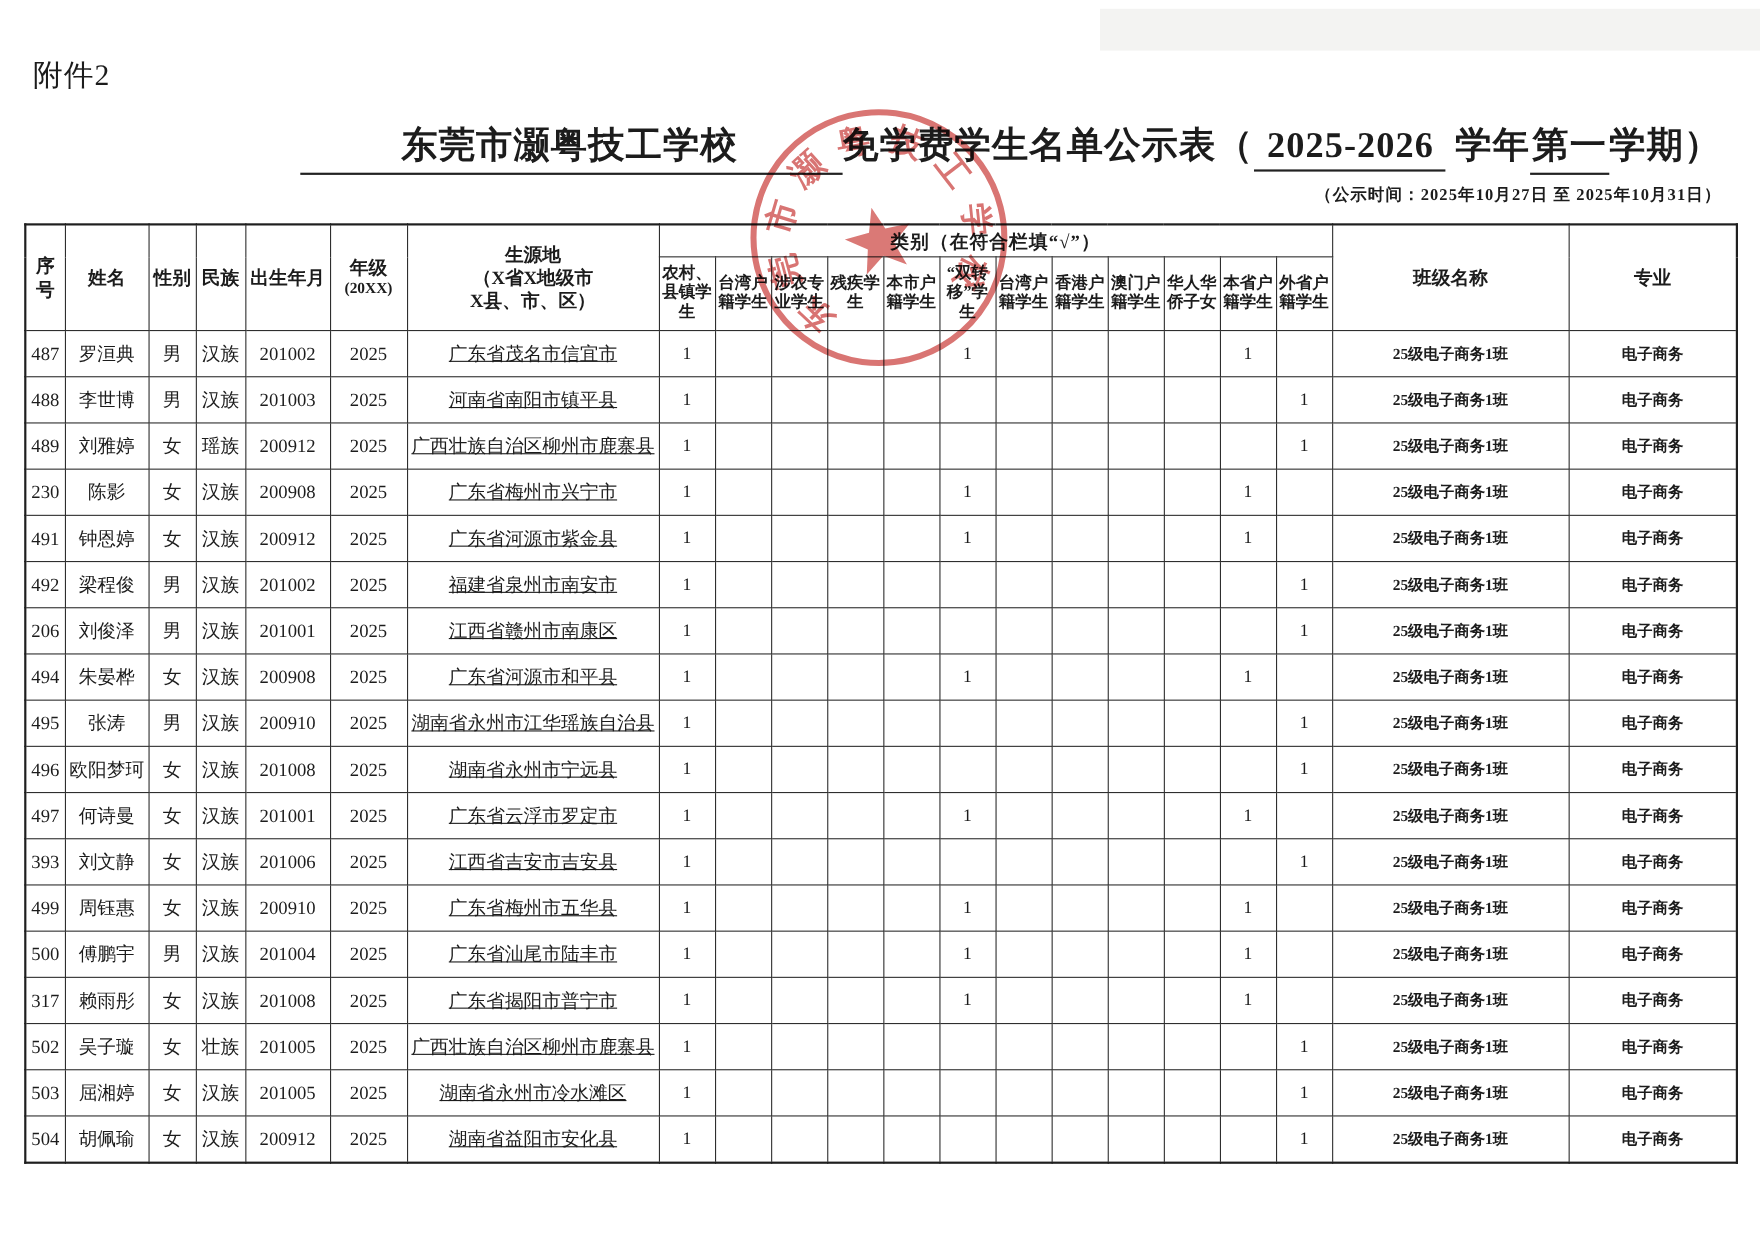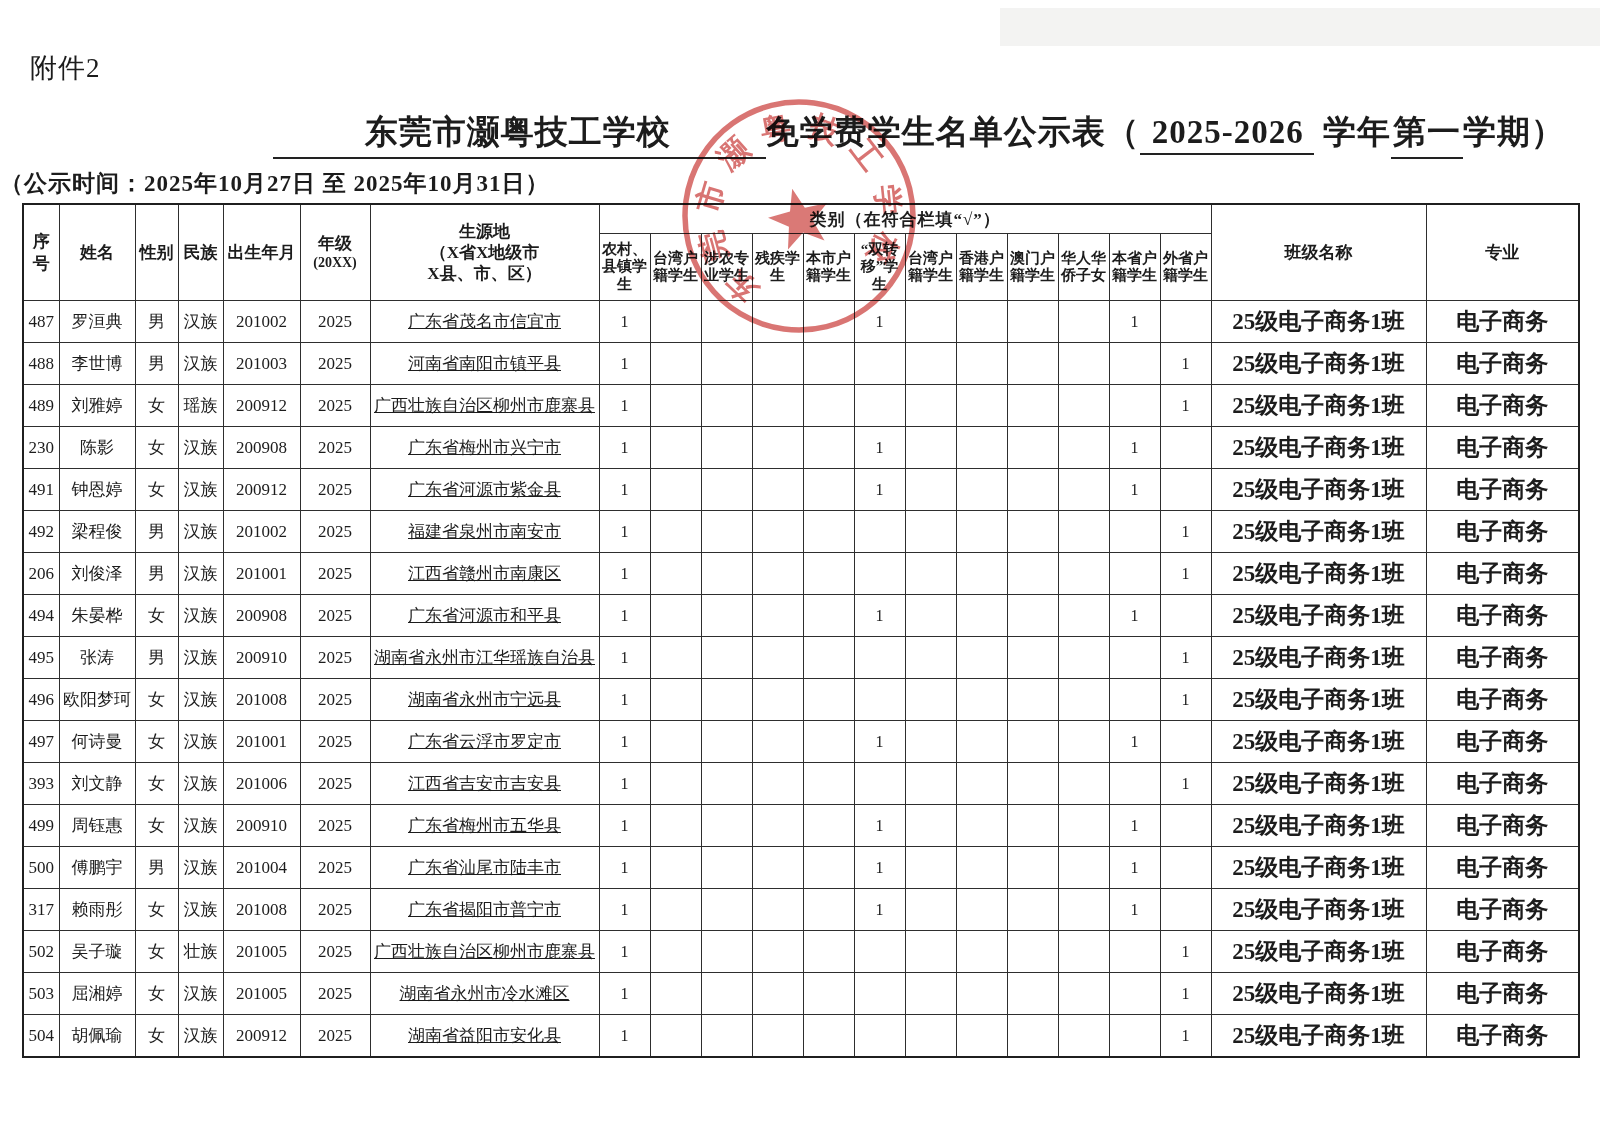--- a/index.html
+++ b/index.html
@@ -18,39 +18,39 @@
   }
   .title-line{
     position:absolute;top:110px;left:0;width:1565px;text-align:right;
     font-size:33px;font-weight:bold;white-space:nowrap;letter-spacing:1px;
   }
   .u{border-bottom:2.5px solid #222;}
   .school-blank{display:inline-block;padding:0 95px 2px 92px;}
   .year-blank{display:inline-block;padding:0 10px 2px 12px;}
   .sem-blank{display:inline-block;padding:0 2px 2px 2px;}
   .subtitle{
-    position:absolute;top:168px;left:0;width:1565px;text-align:left;
-    font-size:23px;font-weight:bold;letter-spacing:1px;
+    position:absolute;top:168px;left:0;width:1565px;text-align:right;
+    font-size:15px;font-weight:bold;letter-spacing:1px;
   }
   table.roster{
     position:absolute;top:203px;left:22px;border-collapse:collapse;table-layout:fixed;
     width:1556px;background:#fff;
   }
   table.roster th,table.roster td{
     border:1.6px solid #2e2e2e;padding:0 1px;text-align:center;vertical-align:middle;
     overflow:hidden;
   }
   table.roster{border:2.5px solid #1f1f1f;}
   th.band{height:28px;font-size:17px;font-weight:bold;letter-spacing:1px;}
   th.sub{height:66px;font-size:15px;font-weight:bold;line-height:1.15;padding:1px;}
   th.main{font-size:17px;font-weight:bold;line-height:1.25;}
   .small-note{font-size:14px;font-weight:bold;}
   td{height:41px;font-size:17px;}
   td.origin{font-size:17px;letter-spacing:0;text-decoration:underline;}
-  td.classname,td.major{font-weight:bold;font-size:23px;margin-left:23px;}
+  td.classname,td.major{font-weight:bold;font-size:14px;margin-left:23px;}
   td.mark{font-size:16px;}
   .stamp{
     position:absolute;top:88px;left:652px;width:302px;height:272px;
     pointer-events:none;mix-blend-mode:multiply;opacity:.85;
   }
 </style>
 </head>
 <body>
 
 <div class="scan-band"></div>

